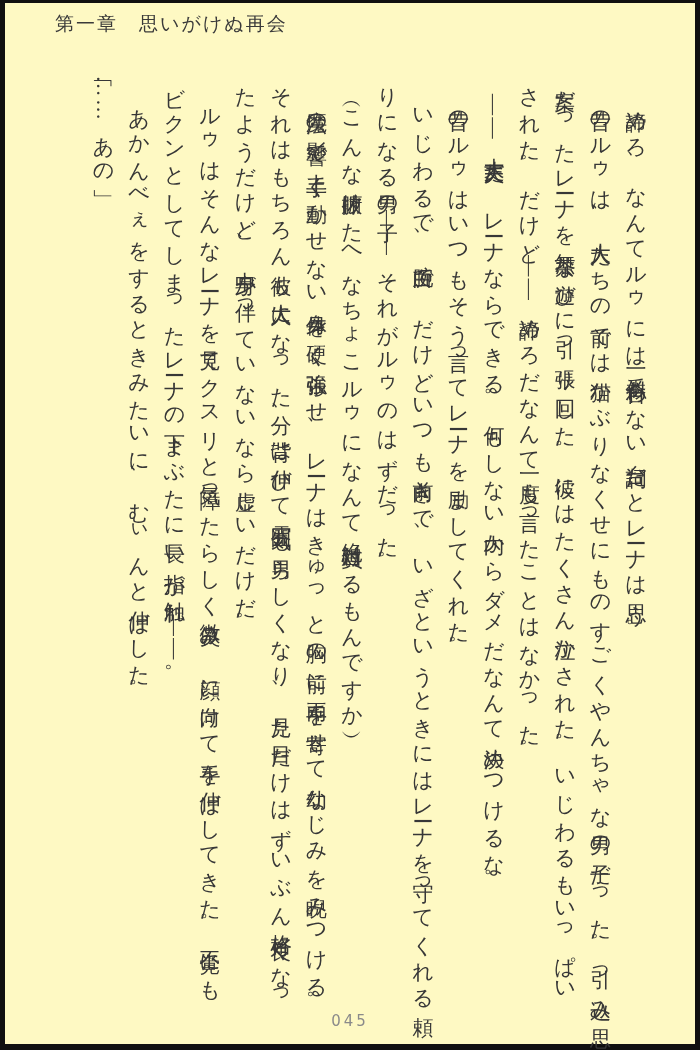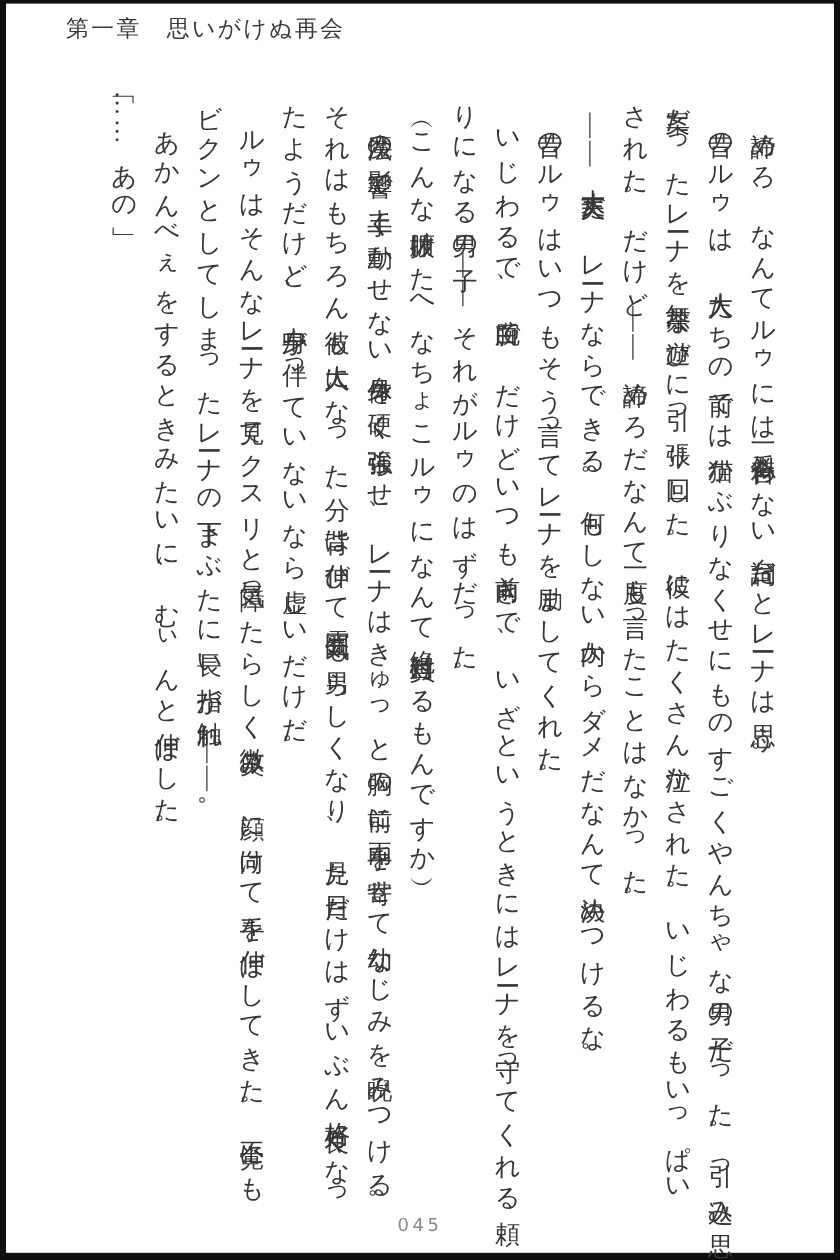--- a/index.html
+++ b/index.html
@@ -13,21 +13,21 @@
     position: relative;
     overflow: hidden;
     font-family: "Liberation Serif", "DejaVu Serif", serif;
   }
   .page {
     position: absolute;
     top: 3px;
     left: 5px;
     right: 5px;
     bottom: 6px;
-    background: #ffffff;
+    background: #fef9c3;
     color: #343434;
   }
   .chapter-header {
     position: absolute;
     top: 8px;
     left: 50px;
     font-size: 19px;
     letter-spacing: 2px;
     color: #3a3a3a;
     white-space: nowrap;

